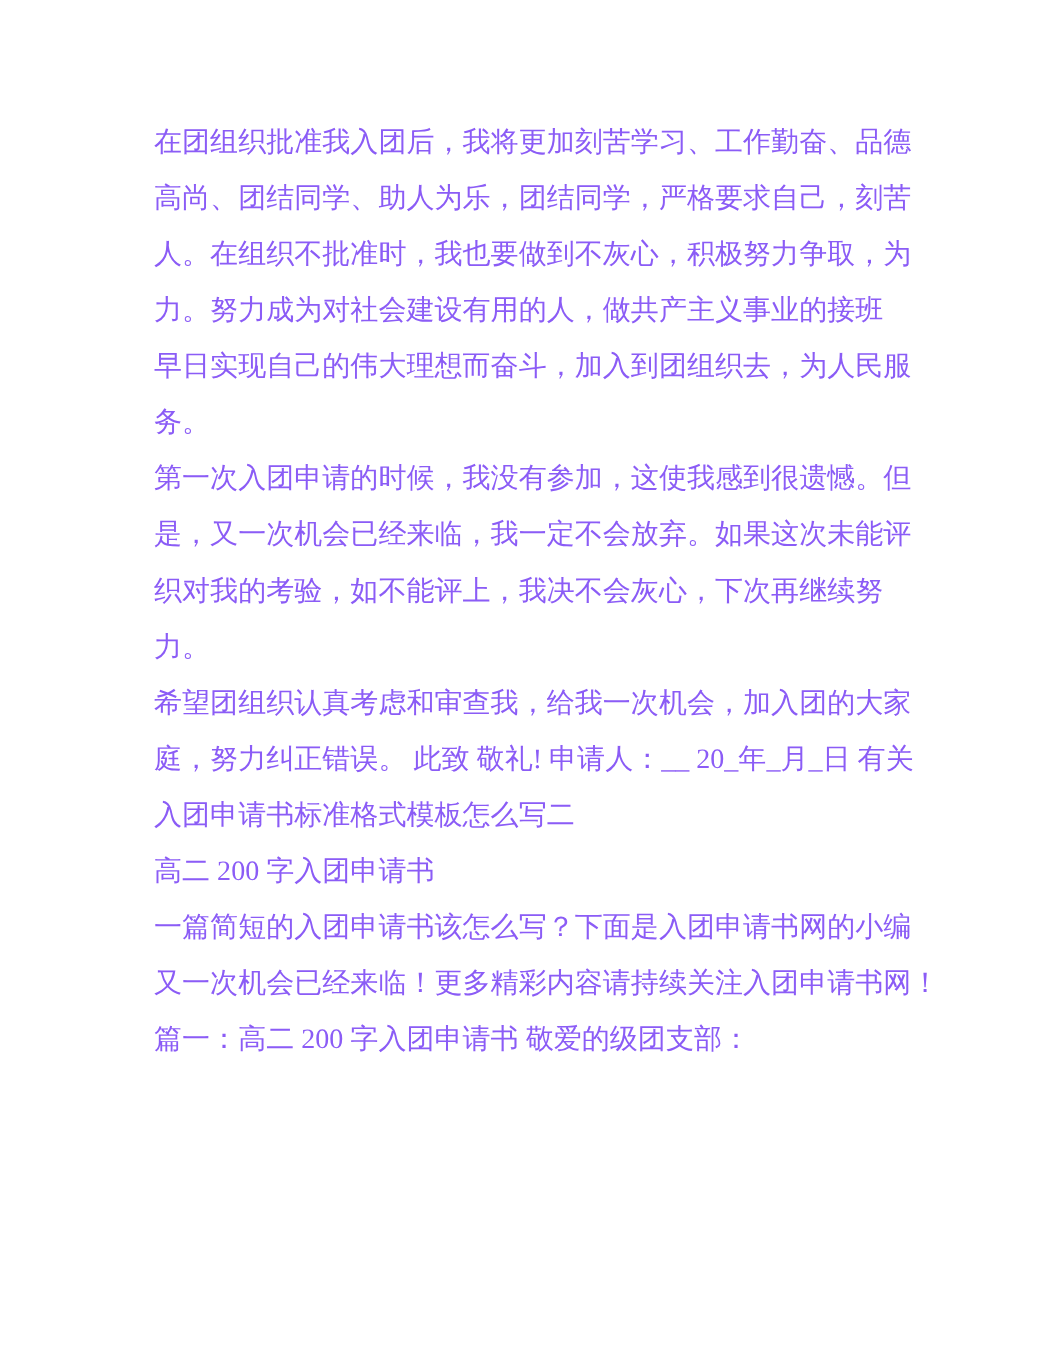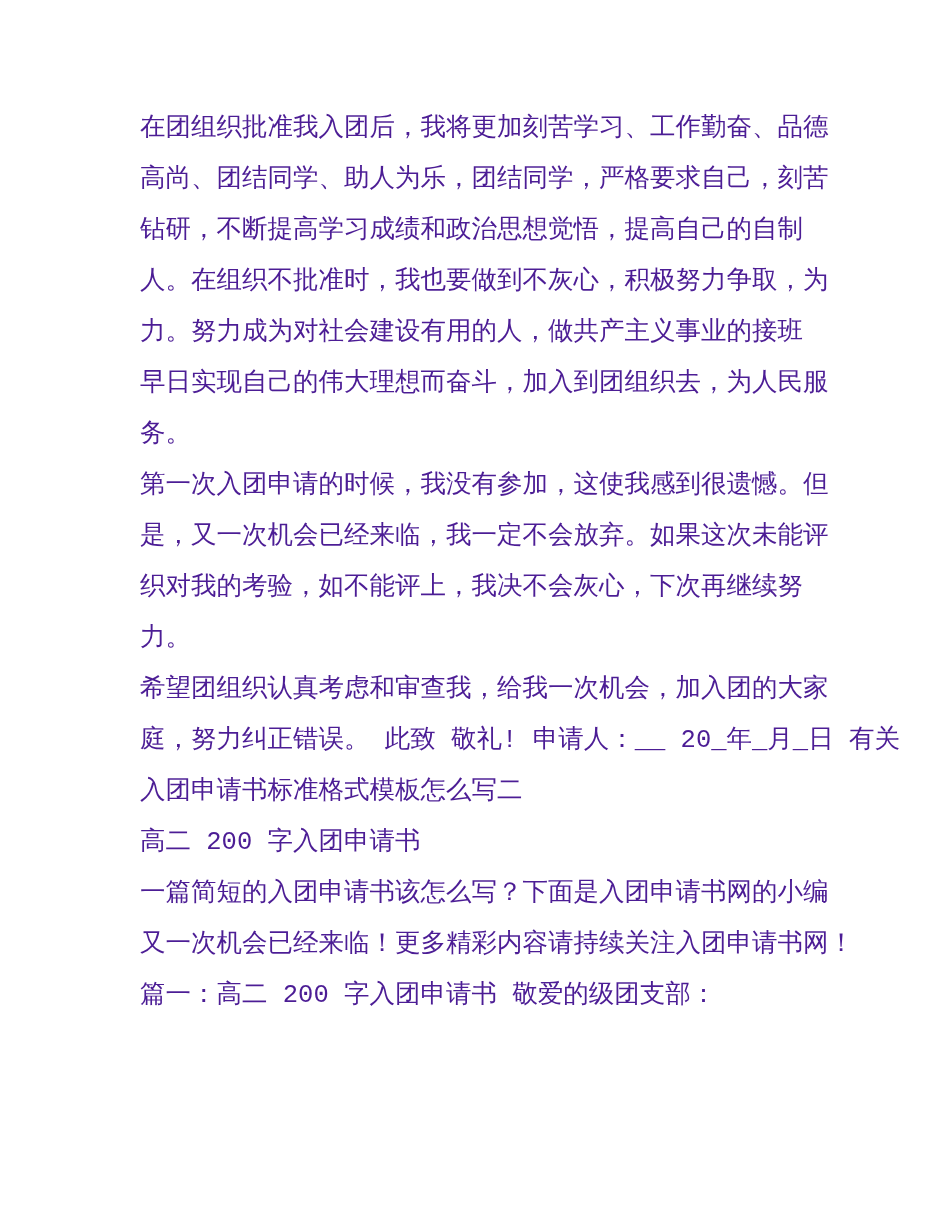--- a/index.html
+++ b/index.html
@@ -25,34 +25,33 @@
       position: absolute;
       left: 140px;
       top: 103px;
       width: 680px;
     }
     .line {
       display: block;
       height: 51px;
       line-height: 51px;
       font-size: 25.5px;
-      color: #4c1d95;
+      color: #8b5cf6;
       white-space: nowrap;
-      font-family: Liberation Mono, monospace;
+      font-family: Liberation Serif, serif;
       letter-spacing: 0px;
     }
   </style>
 </head>
 <body>
 
 <div class="page">
   <div class="content">
     <span class="line">在团组织批准我入团后，我将更加刻苦学习、工作勤奋、品德</span>
     <span class="line">高尚、团结同学、助人为乐，团结同学，严格要求自己，刻苦</span>
-    <span class="line">钻研，不断提高学习成绩和政治思想觉悟，提高自己的自制</span>
     <span class="line">人。在组织不批准时，我也要做到不灰心，积极努力争取，为</span>
     <span class="line">力。努力成为对社会建设有用的人，做共产主义事业的接班</span>
     <span class="line">早日实现自己的伟大理想而奋斗，加入到团组织去，为人民服</span>
     <span class="line">务。</span>
     <span class="line">第一次入团申请的时候，我没有参加，这使我感到很遗憾。但</span>
     <span class="line">是，又一次机会已经来临，我一定不会放弃。如果这次未能评</span>
     <span class="line">织对我的考验，如不能评上，我决不会灰心，下次再继续努</span>
     <span class="line">力。</span>
     <span class="line">希望团组织认真考虑和审查我，给我一次机会，加入团的大家</span>
     <span class="line">庭，努力纠正错误。 此致 敬礼! 申请人：__ 20_年_月_日 有关</span>

